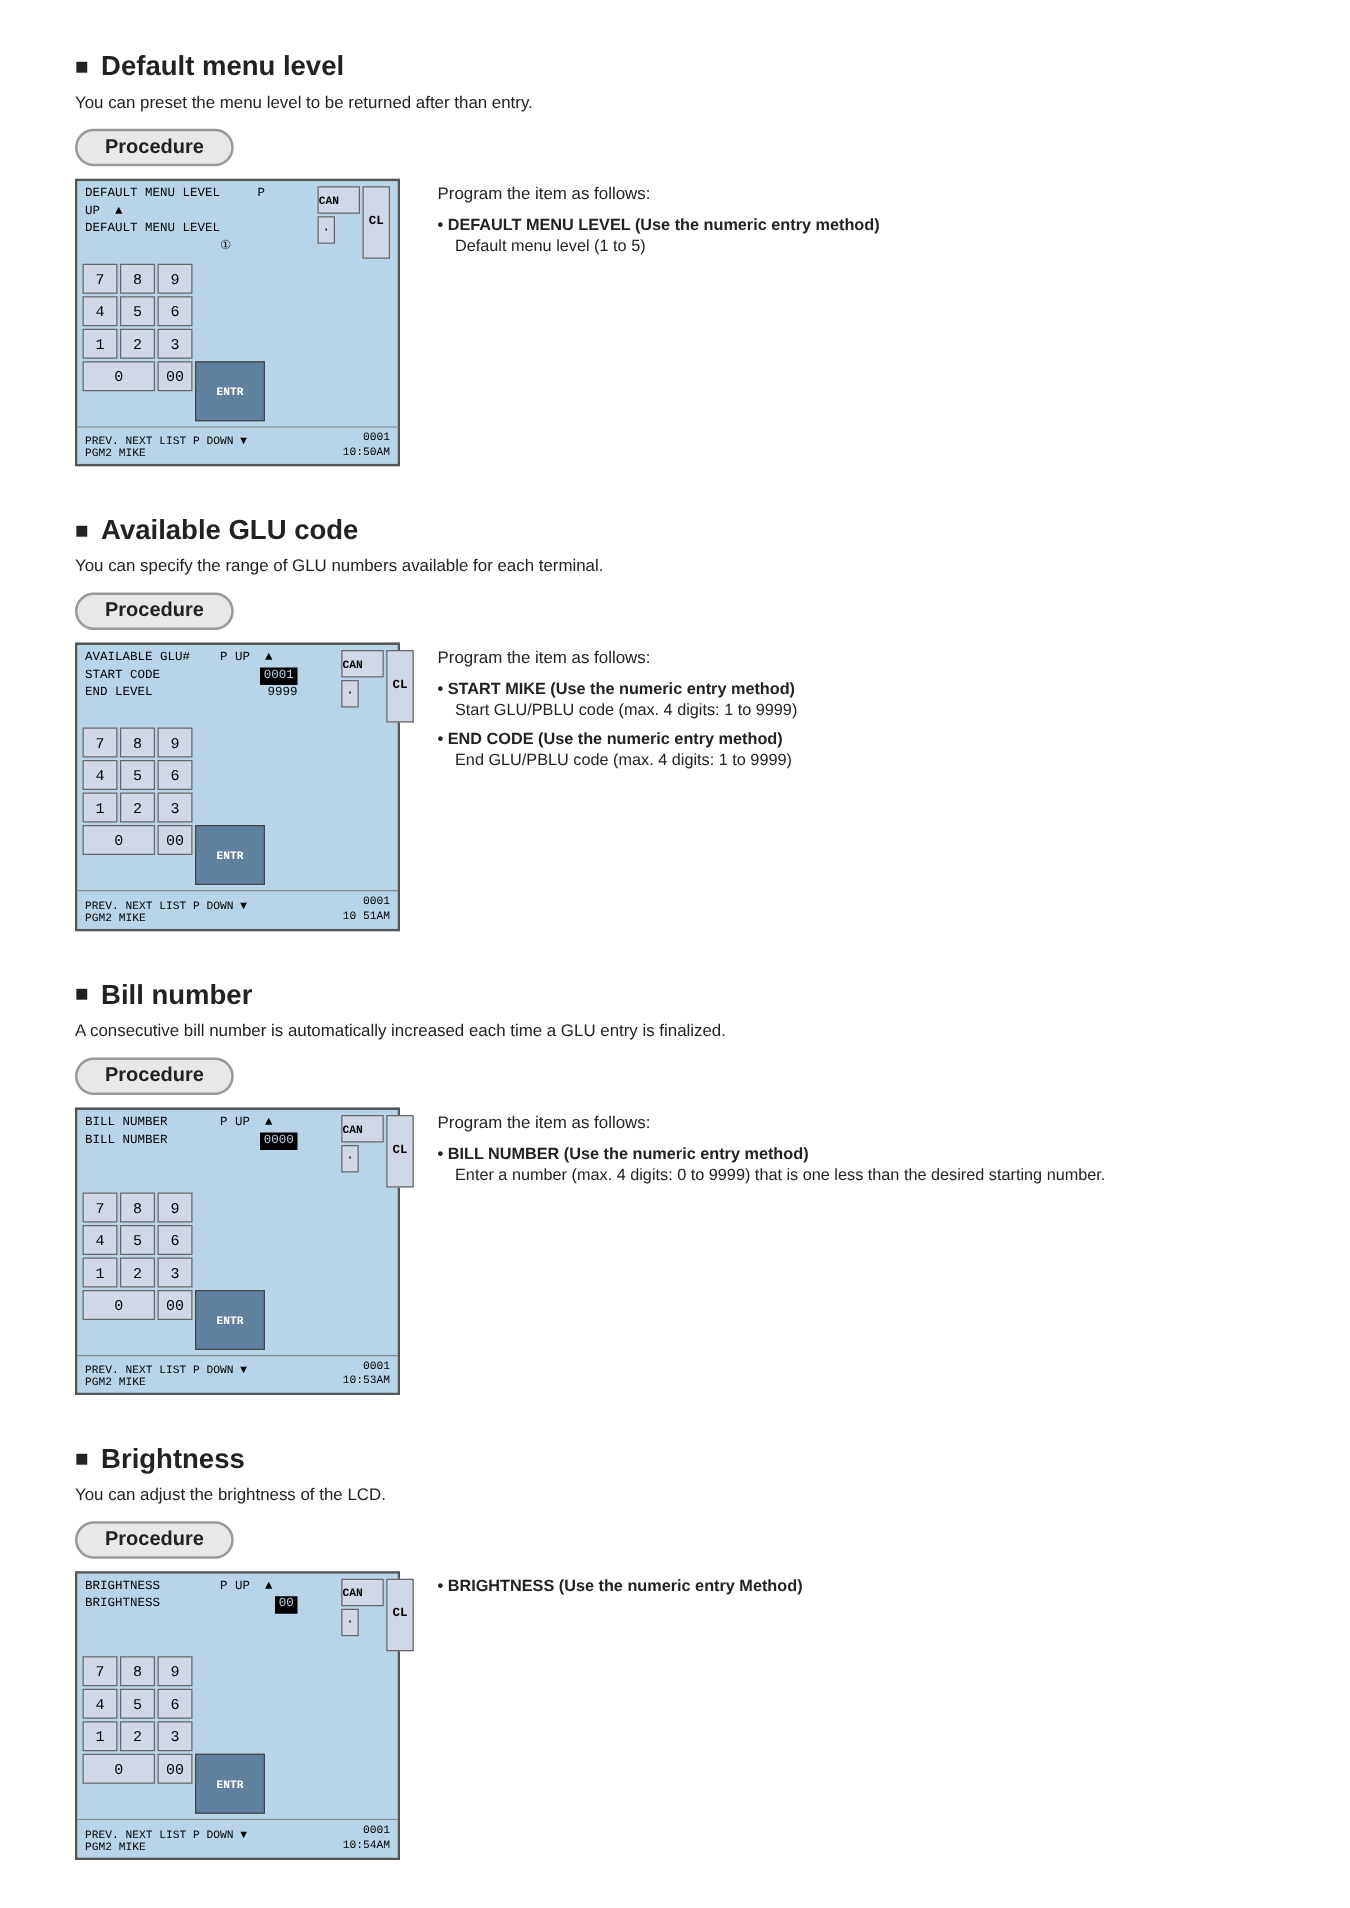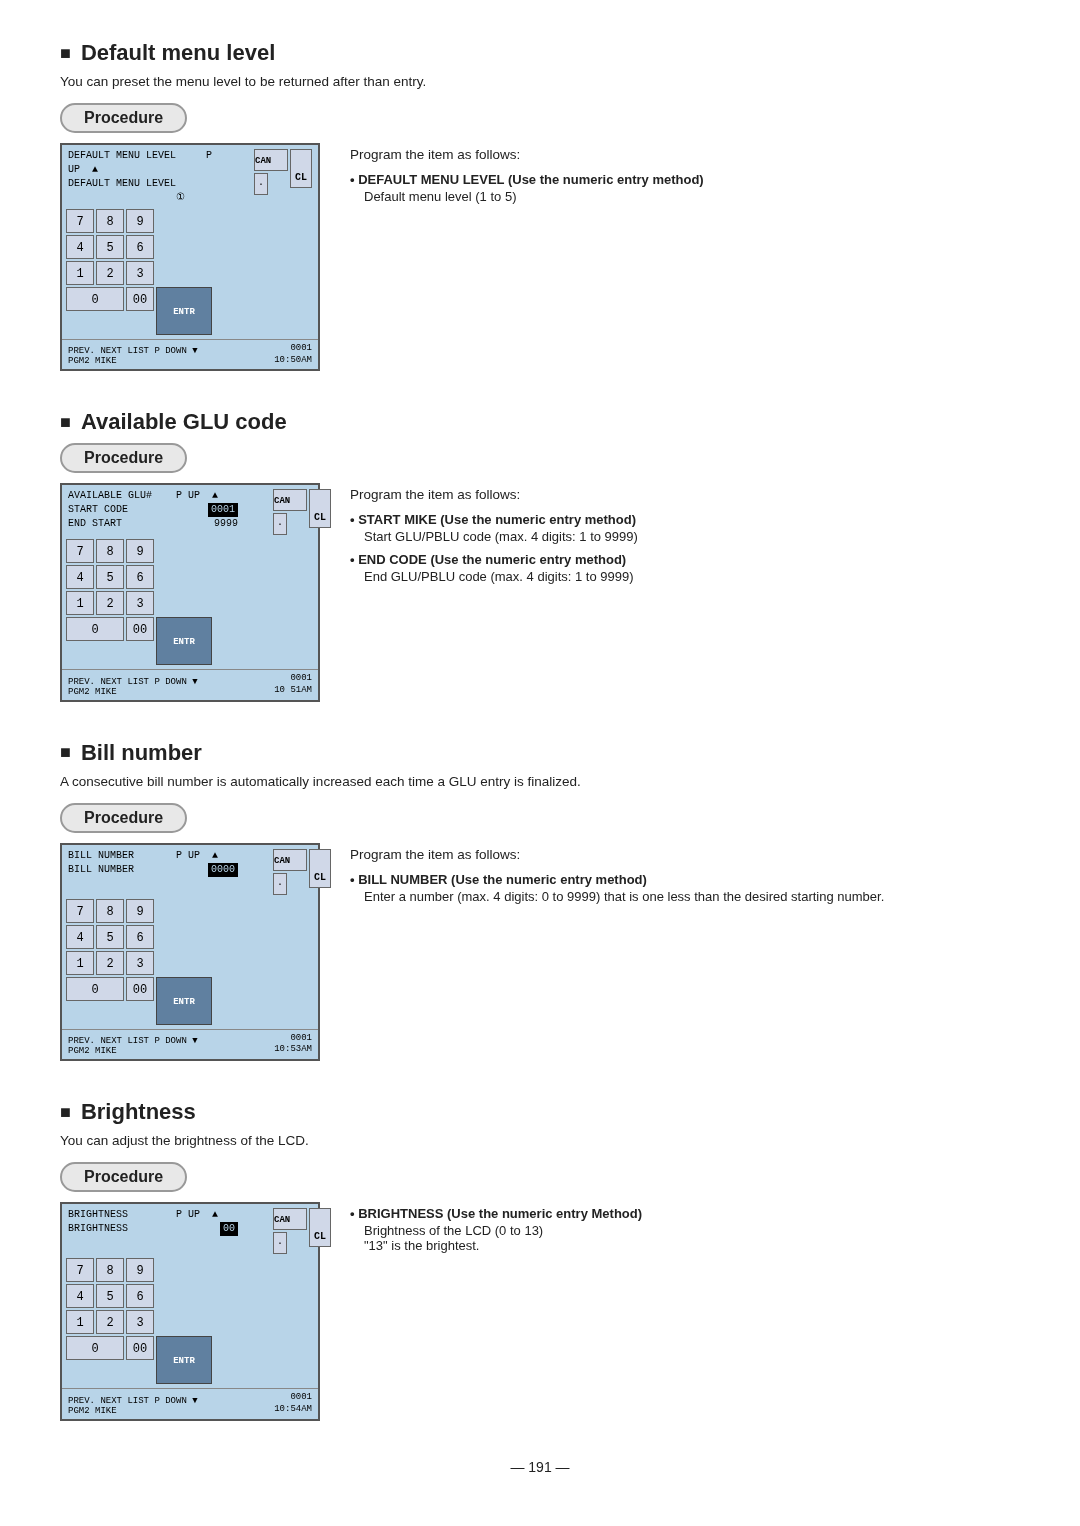--- a/index.html
+++ b/index.html
@@ -125,21 +125,21 @@
       line-height: 22px;
       background: #d0d8e8;
       border: 1px solid #666;
       font-size: 9px;
       font-family: 'Courier New', monospace;
       font-weight: bold;
     }
 
     .cl-btn {
       width: 22px;
-      height: 39px;
+      height: 58px;
       line-height: 55px;
       background: #d0d8e8;
       border: 1px solid #666;
       text-align: center;
       font-size: 10px;
       font-family: 'Courier New', monospace;
       font-weight: bold;
     }
 
     .entr-btn {
@@ -298,35 +298,36 @@
         <div class="desc-item-body">Default menu level (1 to 5)</div>
       </div>
     </div>
   </div>
 </div>
 
 <div class="section-block">
   <div class="section-heading">
     <span>Available GLU code</span>
   </div>
+  <div class="section-intro">You can specify the range of GLU numbers available for each terminal.</div>
 
   <div class="procedure-badge">Procedure</div>
 
   <div class="procedure-content">
     <div class="procedure-left">
       <div class="terminal">
         <div class="terminal-header">
           <div class="terminal-header-left">
             <div style="font-size:10px;">AVAILABLE GLU# &nbsp;&nbsp; P UP &nbsp;▲</div>
             <div style="display:flex; justify-content:space-between; font-size:10px; width:170px;">
               <span>START CODE</span>
               <span class="highlight-box">0001</span>
             </div>
             <div style="display:flex; justify-content:space-between; font-size:10px; width:170px;">
-              <span>END START</span>
+              <span>END LEVEL</span>
               <span>9999</span>
             </div>
           </div>
           <div class="terminal-header-right">
             <div style="display:flex; flex-direction:column; gap:1px;">
               <div class="can-btn">CAN</div>
               <div class="dot-btn" style="margin-top:1px;">·</div>
             </div>
             <div class="cl-btn">CL</div>
           </div>
@@ -498,20 +499,18 @@
         <div class="terminal-footer">
           <div style="font-size:9px;">PREV.  NEXT   LIST  P DOWN ▼<br>PGM2   MIKE</div>
           <div class="footer-right" style="font-size:9px;">0001<br>10:54AM</div>
         </div>
       </div>
     </div>
 
     <div class="procedure-right">
       <div class="desc-item">
         <div class="desc-item-title">• <span>BRIGHTNESS (Use the numeric entry Method)</span></div>
-        <div class="desc-item-body" style="white-space: pre-line;">Brightness of the LCD (0 to 13)
-"13" is the brightest.</div>
       </div>
     </div>
   </div>
 </div>
 
 <div class="page-footer">— 191 —</div>
 
 </body></html>

